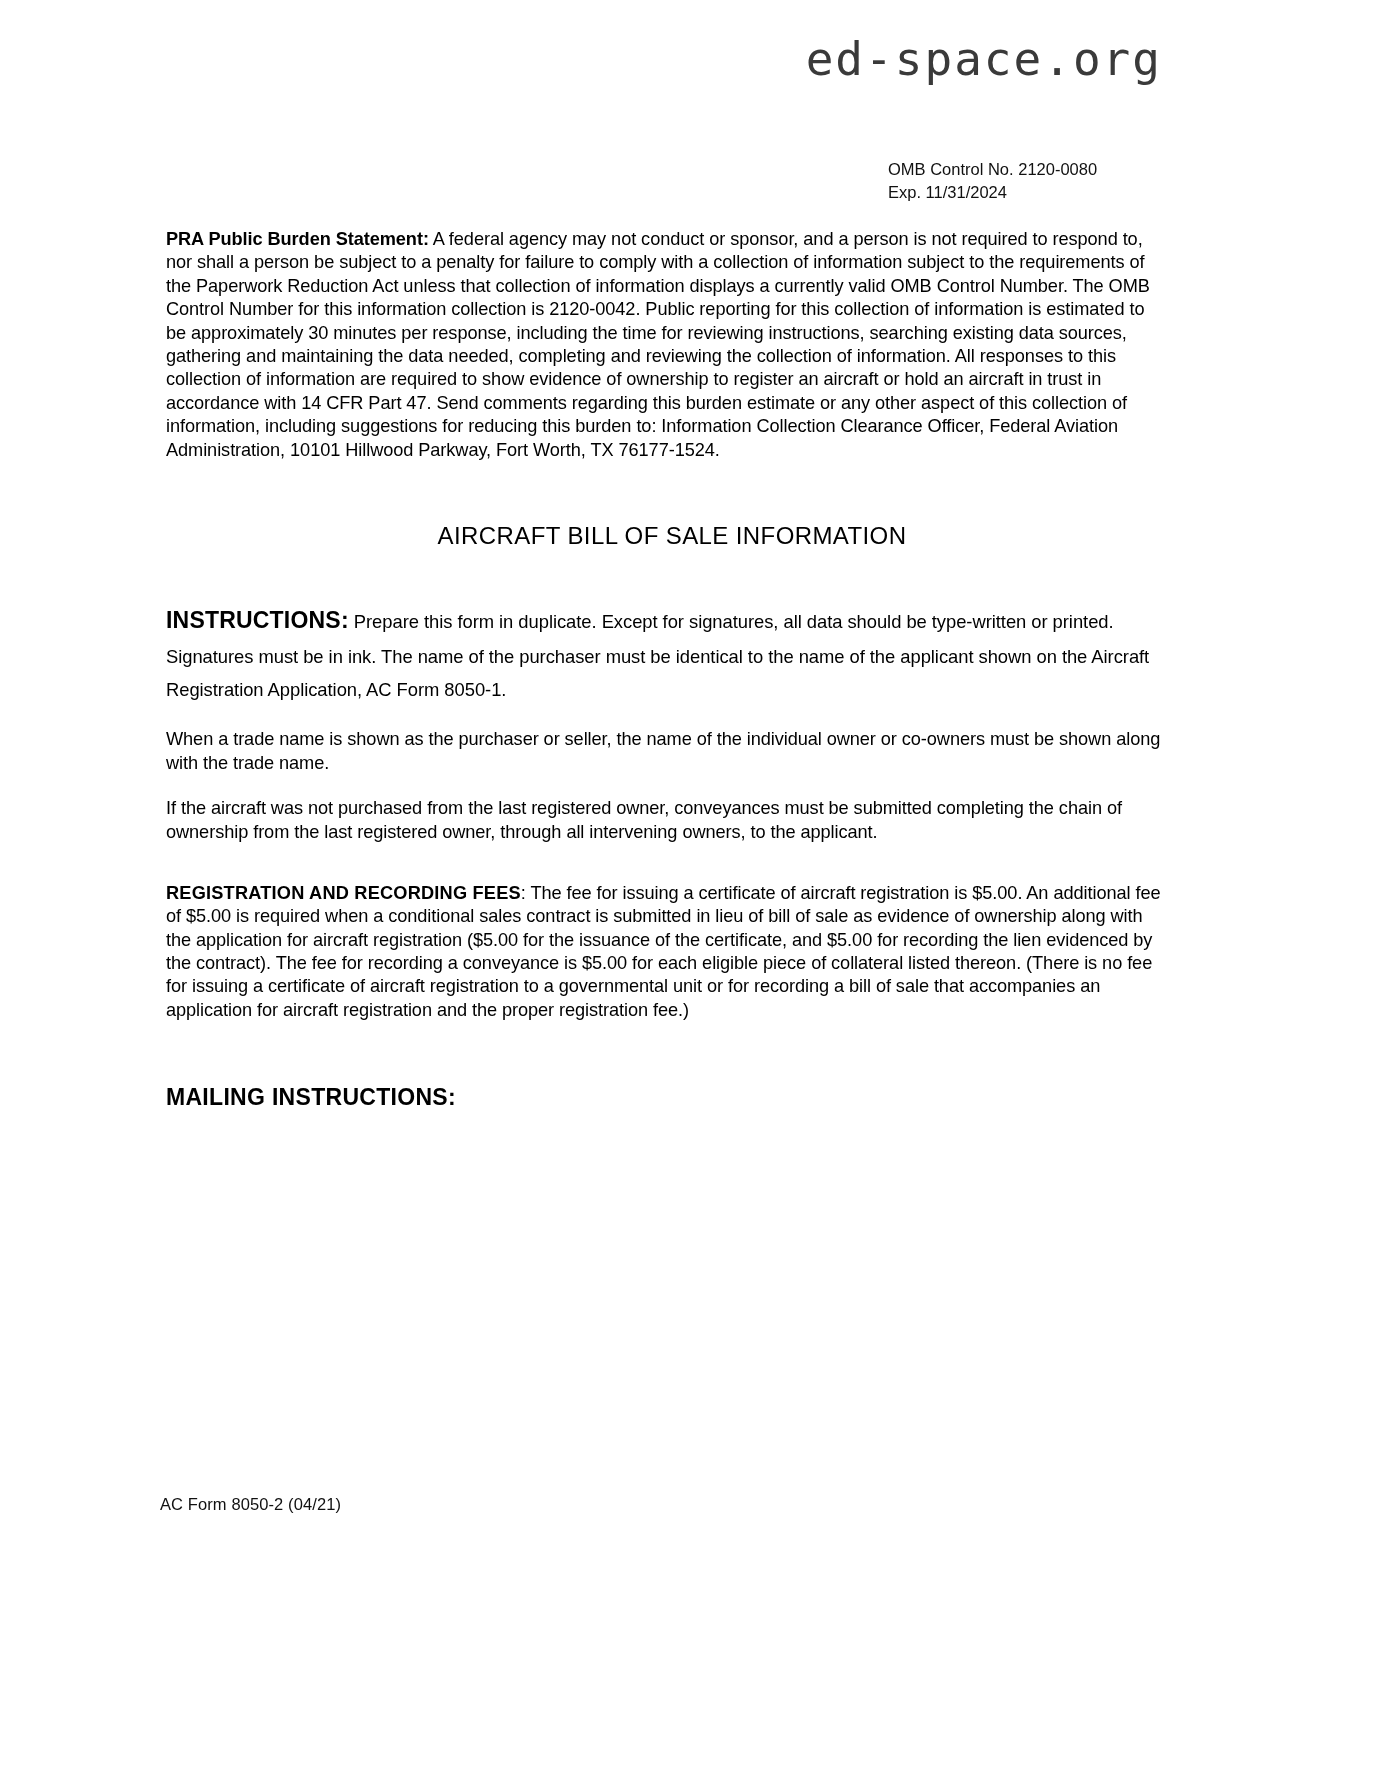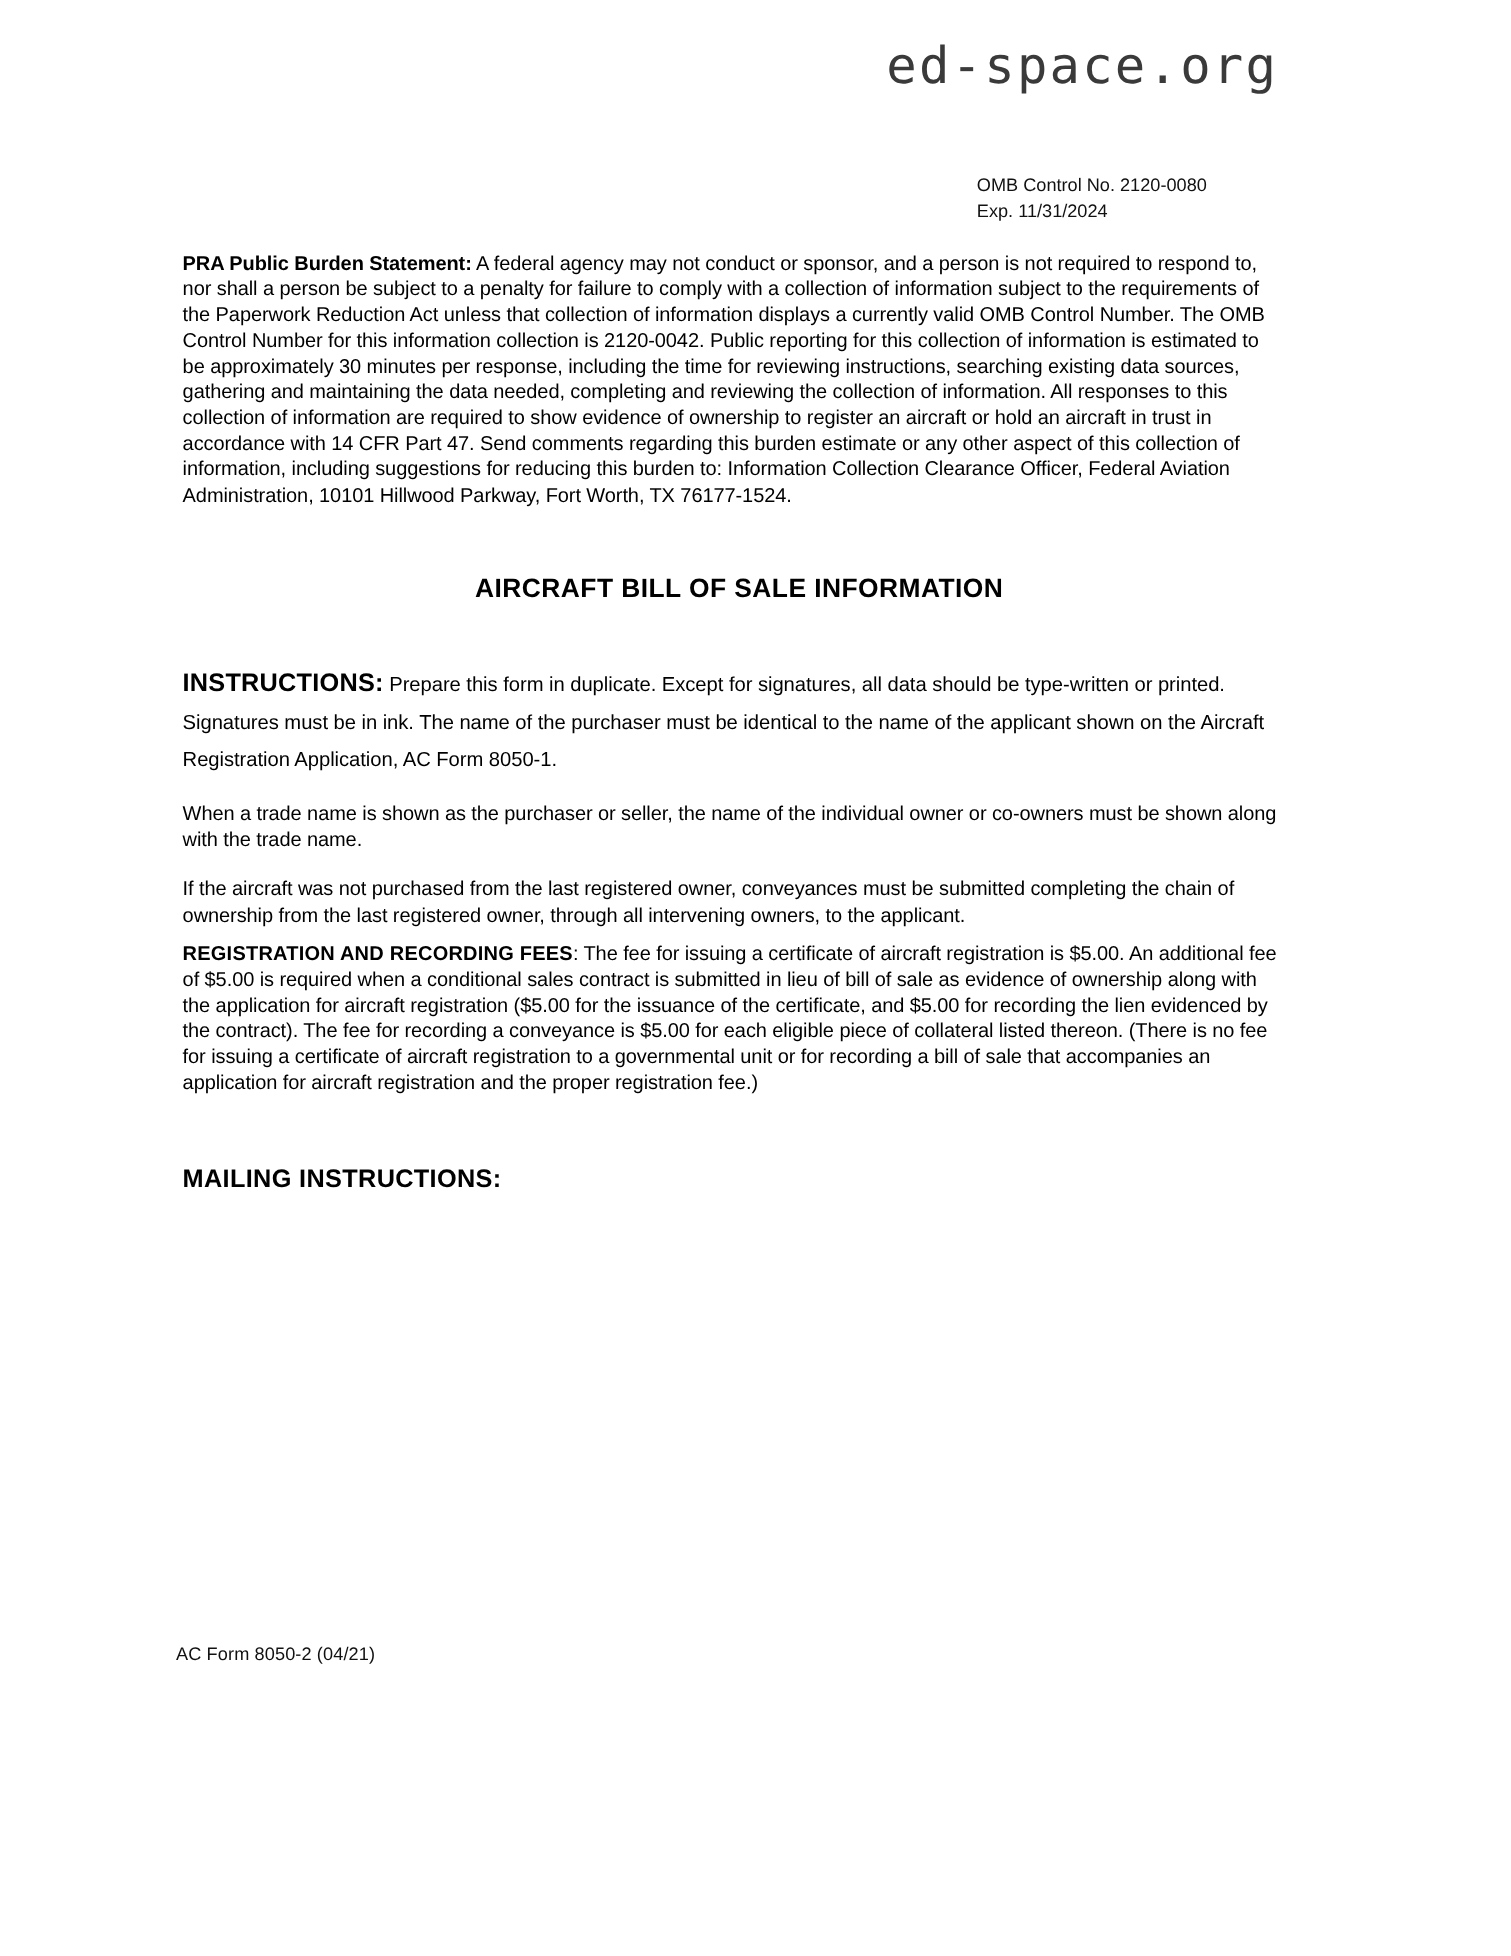--- a/index.html
+++ b/index.html
@@ -56,21 +56,21 @@
     text-align: left;
     margin: 0 0 10px 0;
     letter-spacing: -0.08px;
   }
   .pra b {
     font-weight: bold;
   }
   .doc-title {
     text-align: center;
     font-size: 24px;
-    font-weight: bold;
+    font-weight: normal;
     letter-spacing: 0.4px;
     margin: 60px 0 16px 0;
     padding-left: 12px;
   }
   .prep-block {
     margin-top: 50px;
   }
   .prep-line {
     font-size: 18.4px;
     line-height: 1.78;
@@ -82,21 +82,21 @@
     font-weight: bold;
     letter-spacing: 0.2px;
   }
   .para {
     font-size: 18.2px;
     line-height: 1.285;
     margin: 22px 0 0 0;
     letter-spacing: -0.08px;
   }
   .para.tight {
-    margin-top: 12px;
+    margin-top: 38px;
   }
   .fees-label {
     font-weight: bold;
     letter-spacing: 0.2px;
   }
   .mailing-head {
     font-size: 23px;
     font-weight: bold;
     letter-spacing: 0.3px;
     margin: 62px 0 0 0;

